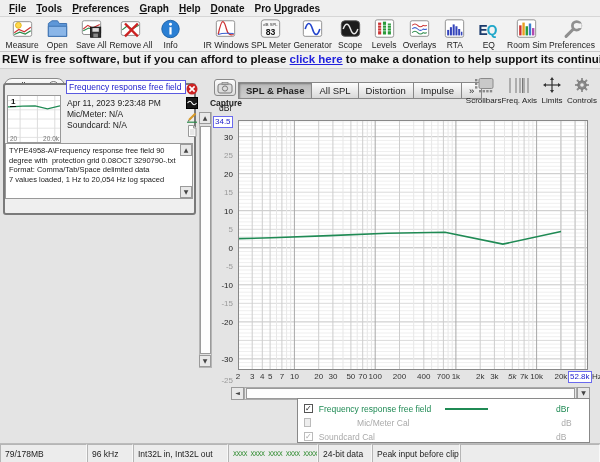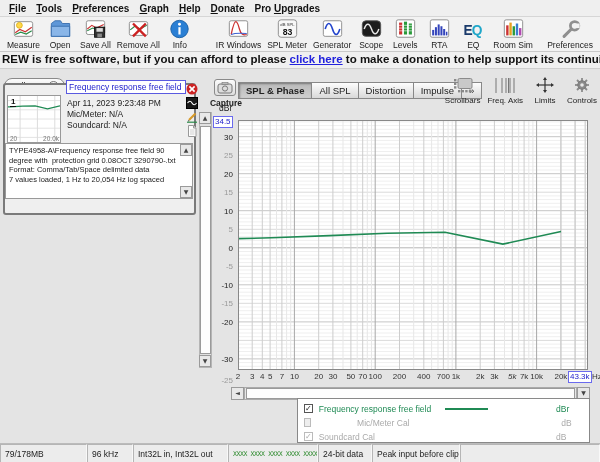--- a/index.html
+++ b/index.html
@@ -45,21 +45,21 @@
   .panel-sb { position:absolute; left:199px; top:43px; width:13px; height:256px; background:#e0e0e0; border:1px solid #b5b5b5; }
   .sb-thumb { position:absolute; background:#fdfdfd; border:1px solid #9a9a9a; }
 
   
   .capture-btn { position:absolute; left:214px; top:10px; width:22px; height:17px; border:1px solid #8a8a8a; border-radius:3px; background:linear-gradient(#fbfbfb,#ddd); display:flex; align-items:center; justify-content:center; }
   .capture-label { position:absolute; left:204px; top:29px; width:44px; text-align:center; font-size:8.5px; color:#222;font-weight:bold; }
   .tabs { position:absolute; left:238px; top:13px; display:flex; }
   .tab { font-size:9.5px; color:#222; border:1px solid #888; border-left:none; background:linear-gradient(#fdfdfd,#d9d9d9); padding:2px 7px 2px 7px; height:17px; white-space:nowrap; }
   .tab:first-child { border-left:1px solid #888; }
   .tab.active { background:linear-gradient(#b9b9b9,#cfcfcf); font-weight:bold; box-shadow:inset 1px 1px 2px rgba(0,0,0,.35); }
-  .gtools { position:absolute; right:3px; top:8px; display:flex; gap:7px; }
+  .gtools { position:absolute; right:3px; top:8px; display:flex; }
   .gtool { display:flex; flex-direction:column; align-items:center; width:auto; min-width:30px; }
   .gtool .gicon { height:16px; display:flex; align-items:center; }
   .gtool .glabel { font-size:8px; color:#222; margin-top:3px; white-space:nowrap; }
   .yunit { position:absolute; left:219px; top:34px; font-size:8.5px; color:#222; }
   .limit-box { position:absolute; background:#fff; border:1px solid #6a6aee; color:#2222cc; font-size:8px; padding:0 1px; line-height:10px; z-index:5; }
   .plot-wrap { position:absolute; left:238px; top:51px; width:350px; height:250px; }
   .ylab { position:absolute; font-size:8px; text-align:right; width:22px; }
   .xlab { position:absolute; font-size:8px; color:#333; top:303px; transform:translateX(-50%); white-space:nowrap; }
   .xunit { position:absolute; left:592px; top:303px; font-size:8px; color:#333; }
   .hsb { position:absolute; left:231px; top:318px; width:359px; height:13px; }
@@ -195,20 +195,31 @@
             <rect x="10.3" y="4" width="3.4" height="14" fill="#2a9a3a"></rect>
             <rect x="15.6" y="6" width="3.4" height="12" fill="#2a9a3a"></rect>
             <g stroke="#fff" stroke-width="0.7">
               <line x1="5" y1="8" x2="19" y2="8"></line>
               <line x1="5" y1="11" x2="19" y2="11"></line>
               <line x1="5" y1="14" x2="19" y2="14"></line>
             </g>
           </svg>
         </div>
         <div class="tlabel">Levels</div>
+      </div>
+      <div class="tb-btn">
+        <div class="ticon">
+          <svg width="23" height="22" viewBox="0 0 24 24">
+            <rect x="2" y="3" width="20" height="17" rx="2" fill="#fff" stroke="#8a8a8a"></rect>
+            <path d="M4 8 q3 -3 6 0 t6 0 q2 1 4 0" fill="none" stroke="#cc3333" stroke-width="1.1"></path>
+            <path d="M4 12 q3 -3 6 0 t6 0 q2 1 4 0" fill="none" stroke="#3a5fd0" stroke-width="1.1"></path>
+            <path d="M4 16 q3 -3 6 0 t6 0 q2 1 4 0" fill="none" stroke="#2a8a4a" stroke-width="1.1"></path>
+          </svg>
+        </div>
+        <div class="tlabel">Overlays</div>
       </div>
       <div class="tb-btn">
         <div class="ticon">
           <svg width="23" height="22" viewBox="0 0 24 24">
             <rect x="2" y="2" width="20" height="19" rx="2" fill="#fff" stroke="#8a8a8a"></rect>
             <g fill="#3344bb">
               <rect x="4" y="13" width="2.2" height="6"></rect>
               <rect x="7" y="10" width="2.2" height="9"></rect>
               <rect x="10" y="7" width="2.2" height="12"></rect>
               <rect x="13" y="9" width="2.2" height="10"></rect>
@@ -572,21 +583,21 @@
         <div class="xlab" style="left: 455.887px; text-align: right;">1k</div>
         <div class="xlab" style="left: 480.189px;">2k</div>
         <div class="xlab" style="left: 494.405px;">3k</div>
         <div class="xlab" style="left: 512.315px; font-style: italic;">5k</div>
         <div class="xlab" style="left: 524.111px;">7k</div>
         <div class="xlab" style="left: 536.617px;">10k</div>
         <div class="xlab" style="left: 560.919px;">20k</div>
         <div class="xlab" style="left: 575.134px;">30k</div>
       </div>
     <div class="xunit">Hz</div>
-    <div class="limit-box" style="left:568px;top:302px;">43.3k</div>
+    <div class="limit-box" style="left:568px;top:302px;">52.8k</div>
 
     <div class="hsb">
       <div class="sb-btn" style="left:0;top:0;width:13px;height:13px;">◄</div>
       <div class="hsb-track">
         <div class="sb-thumb" style="left:1px;top:0px;width:329px;height:11px;"></div>
       </div>
       <div class="sb-btn" style="left:346px;top:0;width:13px;height:13px;">▼︎</div>
     </div>
 
     <div class="legend" id="legend">

